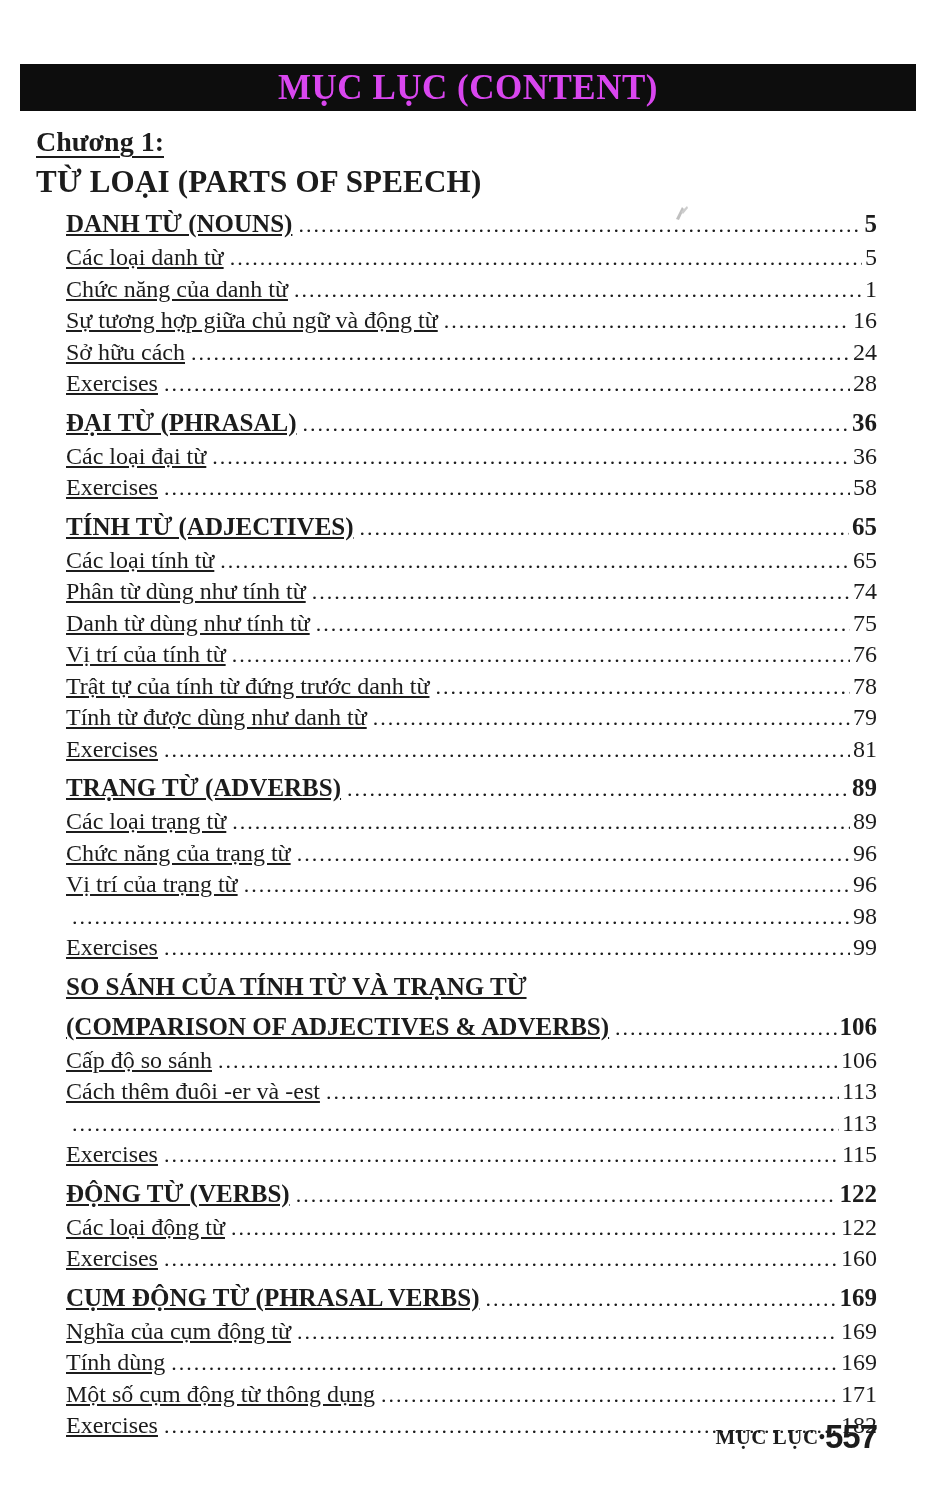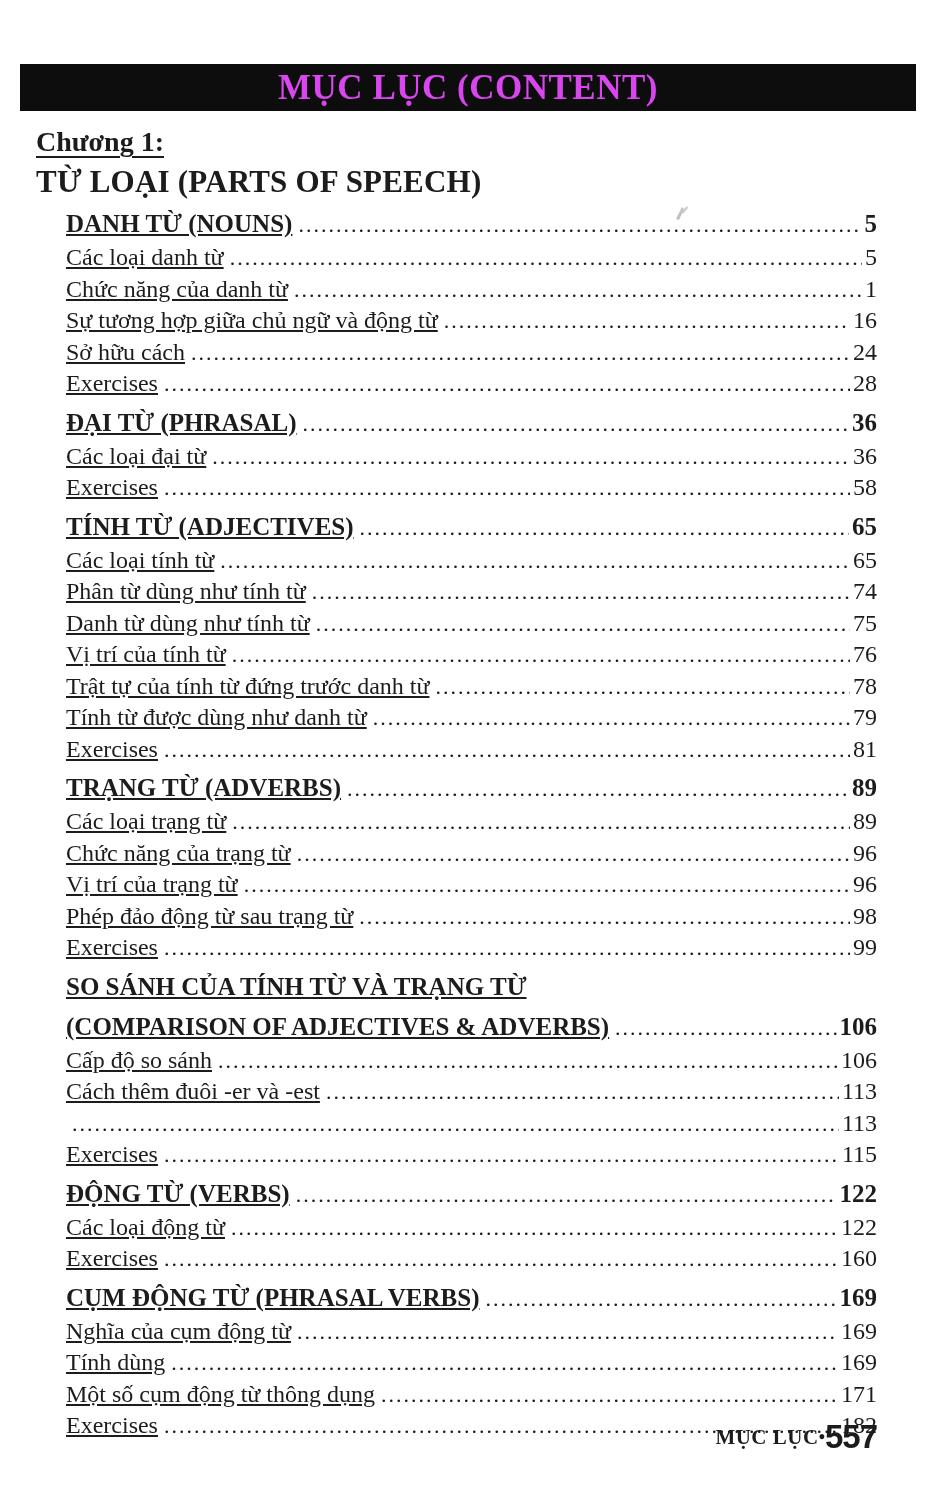--- a/index.html
+++ b/index.html
@@ -219,21 +219,20 @@
     <span class="toc-label">Chức năng của trạng từ</span>
     <span class="toc-dots">............................................................................................................................................................................................................................</span>
     <span class="toc-page">96</span>
   </div>
       <div class="toc-row lvl2">
     <span class="toc-label">Vị trí của trạng từ</span>
     <span class="toc-dots">............................................................................................................................................................................................................................</span>
     <span class="toc-page">96</span>
   </div>
       <div class="toc-row lvl2">
-    <span class="toc-label">Phép đảo động từ sau trạng từ</span>
     <span class="toc-dots">............................................................................................................................................................................................................................</span>
     <span class="toc-page">98</span>
   </div>
       <div class="toc-row lvl2">
     <span class="toc-label">Exercises</span>
     <span class="toc-dots">............................................................................................................................................................................................................................</span>
     <span class="toc-page">99</span>
   </div>
       <div class="toc-row lvl1 no-page">
     <span class="toc-label">SO SÁNH CỦA TÍNH TỪ VÀ TRẠNG TỪ</span>

